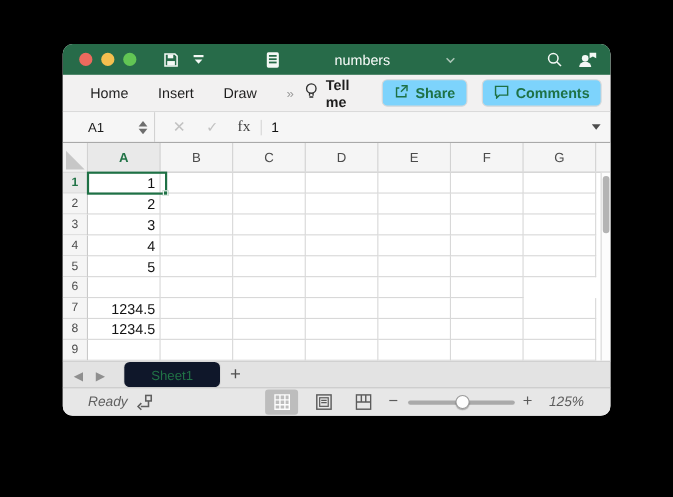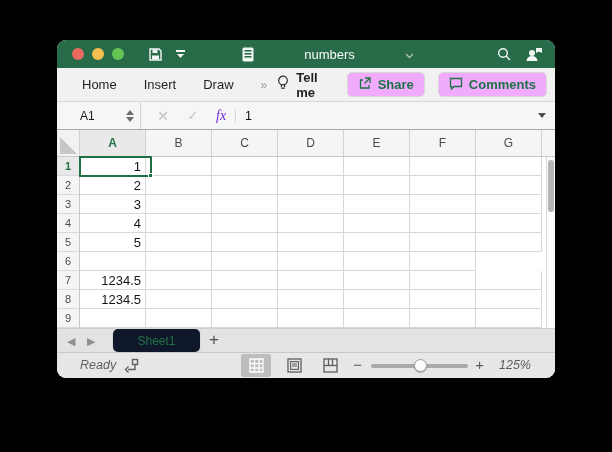--- a/index.html
+++ b/index.html
@@ -22,39 +22,39 @@
   .wb-title { color:#fbfdfc; font-size:13px; }
   .tb-right { position:absolute; right:12px; top:0; bottom:0; display:flex; align-items:center; gap:14px; }
 
   
   .menurow { height:34px; background:#f2f1f1; border-bottom:1px solid #d7d7d7;
              display:flex; align-items:center; padding:0 8px 0 25px; flex:none; }
   .mtab { font-size:13px; color:#1f1f1f; margin-right:27px; font-weight:400; }
   .ovf { color:#9b9b9b; font-size:12px; letter-spacing:-2px; margin-right:12px; }
   .tellme { display:flex; align-items:center; gap:7px; font-size:13px; color:#1f1f1f; font-weight:700; }
   .spacer { flex:1; }
-  .gbtn { display:flex; align-items:center; gap:6px; background:#f0abfc; border:1px solid #d8d8d8;
+  .gbtn { display:flex; align-items:center; gap:6px; background:#7dd3fc; border:1px solid #d8d8d8;
           border-radius:5px; height:25px; padding:0 10px; color:#1e7145; font-size:13px;
           font-weight:700; margin-left:13px; }
 
   
   .formulabar { height:28px; background:#f6f6f6; border-bottom:1px solid #a9a9a9;
                 display:flex; align-items:center; position:relative; flex:none; }
   .namebox { width:84px; height:100%; border-right:1px solid #d2d2d2; display:flex;
              align-items:center; position:relative; flex:none; }
   .namebox .nb-text { margin-left:23px; font-size:12px; color:#1c1c1c; }
   .stepper { position:absolute; right:6px; top:0; bottom:0; display:flex; flex-direction:column;
              justify-content:center; gap:2px; }
   .stepper i { width:0; height:0; border-left:4px solid transparent; border-right:4px solid transparent; }
   .step-up { border-bottom:5px solid #6e6e6e; }
   .step-dn { border-top:5px solid #6e6e6e; }
   .fb-x { color:#c2c2c2; font-size:14px; margin-left:14px; width:16px; text-align:center; }
   .fb-ck { color:#c2c2c2; font-size:13px; margin-left:14px; width:16px; text-align:center; }
-  .fb-fx { font-family:"Liberation Serif","DejaVu Serif",serif; font-style:italic; font-size:14px;
-           color:#6d28d9; margin-left:15px; }
+  .fb-fx { font-family:"Liberation Serif","DejaVu Serif",serif; font-size:14px;
+           color:#404040; margin-left:15px; }
   .fb-div { width:1px; height:14px; background:#d5d5d5; margin-left:9px; }
   .fb-val { font-size:12.5px; color:#111; margin-left:9px; }
   .fb-dd { position:absolute; right:9px; top:11px; width:0; height:0;
            border-left:4px solid transparent; border-right:4px solid transparent;
            border-top:5px solid #4d4d4d; }
 
   
   .gridarea { position:relative; height:198px; background:#fff; overflow:hidden; flex:none; }
   .chrow { display:flex; height:27px; background:#f5f5f5; border-bottom:1px solid #c9c9c9; }
   .corner { width:23px; height:100%; border-right:1px solid #d2d2d2; position:relative; background:#f2f2f2; flex:none; }

